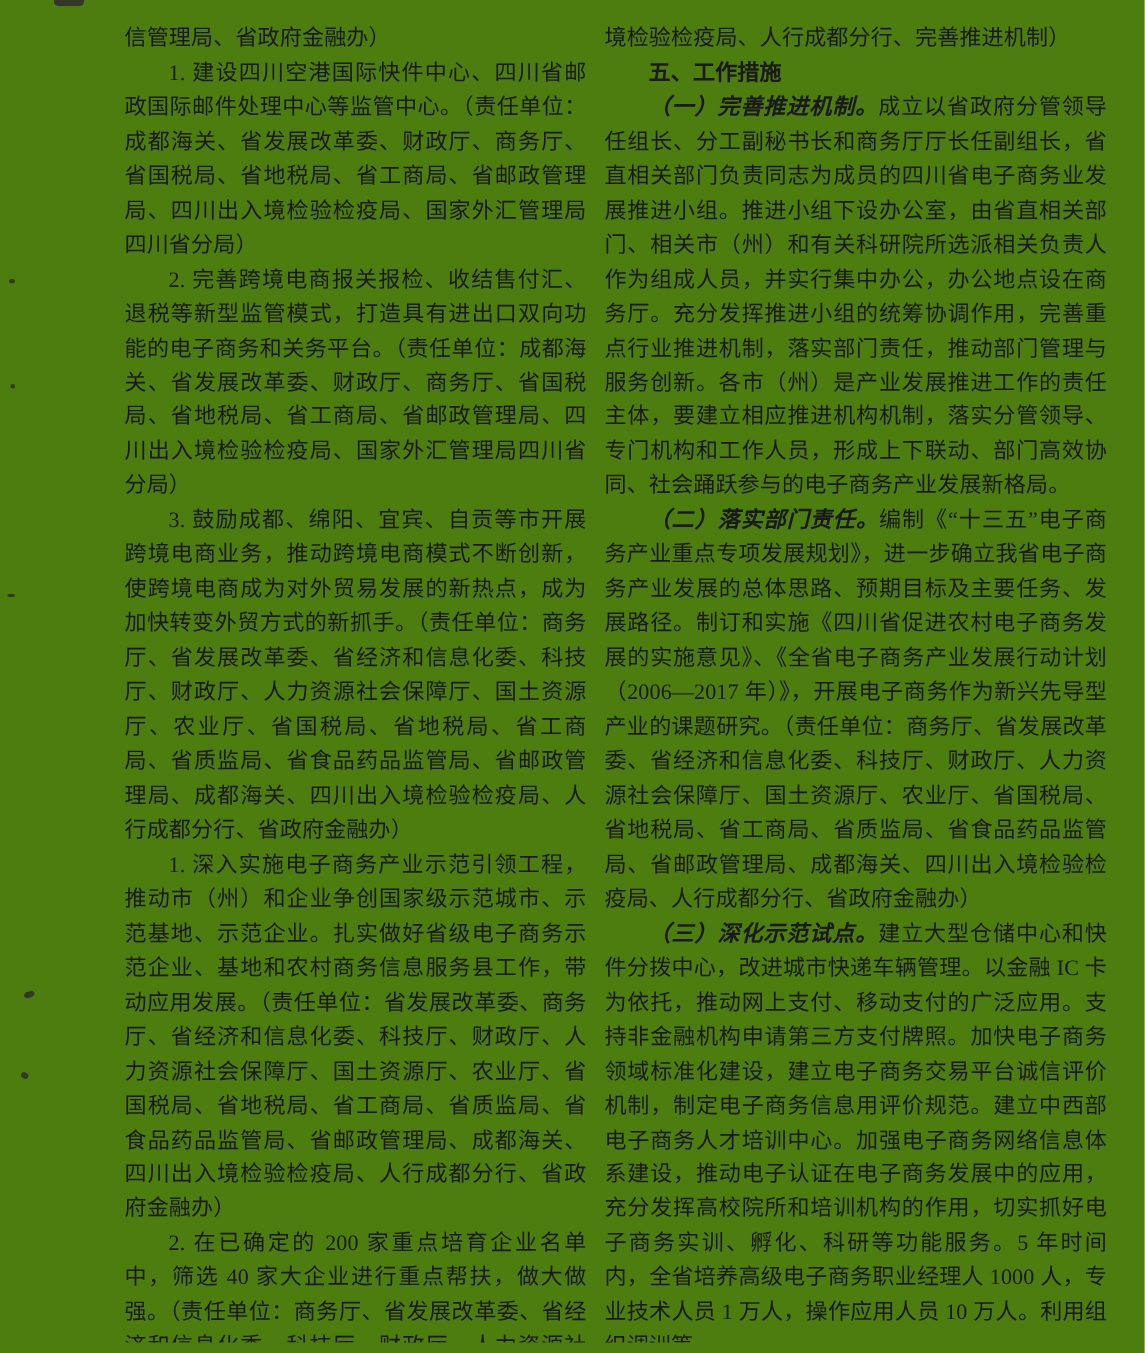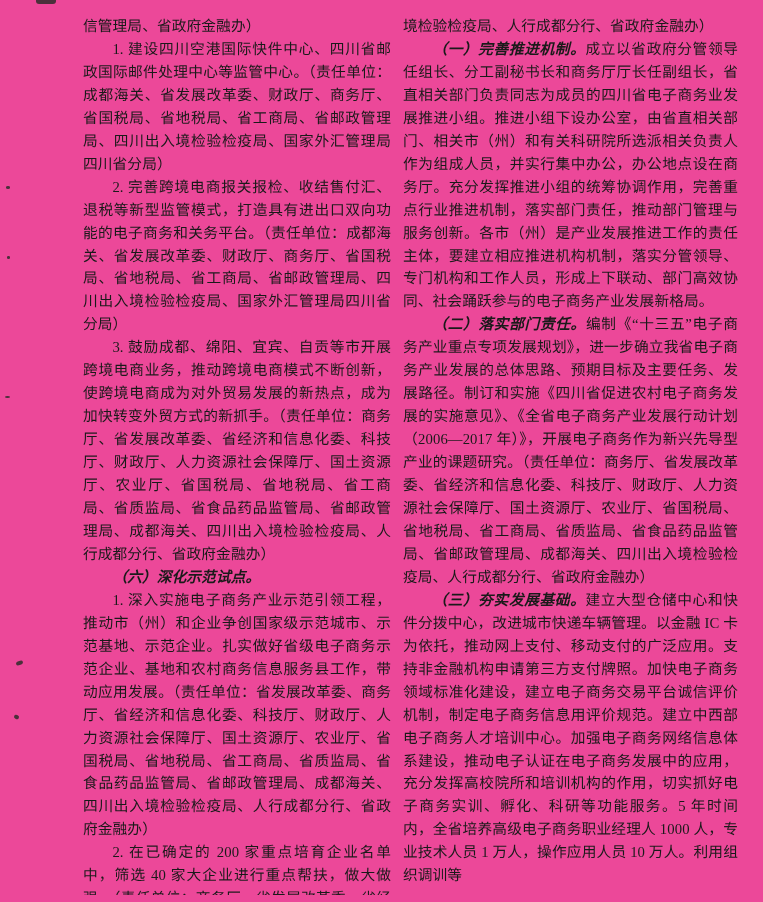--- a/index.html
+++ b/index.html
@@ -1,20 +1,20 @@
 <!DOCTYPE html>
 <html lang="zh-CN"><head>
 <meta charset="utf-8">
 <style>
   html, body { margin: 0; padding: 0; }
   .page {
     position: relative;
     width: 763px;
     height: 902px;
-    background: #ec4899;
+    background: #4d7c0f;
     overflow: hidden;
     color: #1a1a1a;
   }
   .col {
     position: absolute;
     top: 15px;
     height: 880px;
     overflow: hidden;
     text-align: justify;
     text-justify: inter-character;
@@ -54,29 +54,29 @@
 </style>
 </head>
 <body>
 
 <div class="page">
   <div class="col col-left">
       <p class="body">信管理局、省政府金融办）</p>
       <p class="body indent">1. 建设四川空港国际快件中心、四川省邮政国际邮件处理中心等监管中心。（责任单位：成都海关、省发展改革委、财政厅、商务厅、省国税局、省地税局、省工商局、省邮政管理局、四川出入境检验检疫局、国家外汇管理局四川省分局）</p>
       <p class="body indent">2. 完善跨境电商报关报检、收结售付汇、退税等新型监管模式，打造具有进出口双向功能的电子商务和关务平台。（责任单位：成都海关、省发展改革委、财政厅、商务厅、省国税局、省地税局、省工商局、省邮政管理局、四川出入境检验检疫局、国家外汇管理局四川省分局）</p>
       <p class="body indent">3. 鼓励成都、绵阳、宜宾、自贡等市开展跨境电商业务，推动跨境电商模式不断创新，使跨境电商成为对外贸易发展的新热点，成为加快转变外贸方式的新抓手。（责任单位：商务厅、省发展改革委、省经济和信息化委、科技厅、财政厅、人力资源社会保障厅、国土资源厅、农业厅、省国税局、省地税局、省工商局、省质监局、省食品药品监管局、省邮政管理局、成都海关、四川出入境检验检疫局、人行成都分行、省政府金融办）</p>
-      <p class="kai indent">（六）深化示范试点。</p>
       <p class="body indent">1. 深入实施电子商务产业示范引领工程，推动市（州）和企业争创国家级示范城市、示范基地、示范企业。扎实做好省级电子商务示范企业、基地和农村商务信息服务县工作，带动应用发展。（责任单位：省发展改革委、商务厅、省经济和信息化委、科技厅、财政厅、人力资源社会保障厅、国土资源厅、农业厅、省国税局、省地税局、省工商局、省质监局、省食品药品监管局、省邮政管理局、成都海关、四川出入境检验检疫局、人行成都分行、省政府金融办）</p>
       <p class="body indent">2. 在已确定的 200 家重点培育企业名单中，筛选 40 家大企业进行重点帮扶，做大做强。（责任单位：商务厅、省发展改革委、省经济和信息化委、科技厅、财政厅、人力资源社会保障厅、国土资源厅、农业厅、省国税局、省地税局、省工商局、省质监局、省食品药品监管局、省邮政管理局、成都海关、四川出入</p>
     </div>
   <div class="col col-right">
-      <p class="body">境检验检疫局、人行成都分行、省政府金融办）</p>
+      <p class="body">境检验检疫局、人行成都分行、完善推进机制）</p>
+      <p class="hei indent">五、工作措施</p>
       <p class="body indent"><span class="lead">（一）完善推进机制。</span><span>成立以省政府分管领导任组长、分工副秘书长和商务厅厅长任副组长，省直相关部门负责同志为成员的四川省电子商务业发展推进小组。推进小组下设办公室，由省直相关部门、相关市（州）和有关科研院所选派相关负责人作为组成人员，并实行集中办公，办公地点设在商务厅。充分发挥推进小组的统筹协调作用，完善重点行业推进机制，落实部门责任，推动部门管理与服务创新。各市（州）是产业发展推进工作的责任主体，要建立相应推进机构机制，落实分管领导、专门机构和工作人员，形成上下联动、部门高效协同、社会踊跃参与的电子商务产业发展新格局。</span></p>
       <p class="body indent"><span class="lead">（二）落实部门责任。</span><span>编制《“十三五”电子商务产业重点专项发展规划》，进一步确立我省电子商务产业发展的总体思路、预期目标及主要任务、发展路径。制订和实施《四川省促进农村电子商务发展的实施意见》、《全省电子商务产业发展行动计划（2006—2017 年）》，开展电子商务作为新兴先导型产业的课题研究。（责任单位：商务厅、省发展改革委、省经济和信息化委、科技厅、财政厅、人力资源社会保障厅、国土资源厅、农业厅、省国税局、省地税局、省工商局、省质监局、省食品药品监管局、省邮政管理局、成都海关、四川出入境检验检疫局、人行成都分行、省政府金融办）</span></p>
-      <p class="body indent"><span class="lead">（三）夯实发展基础。</span><span>建立大型仓储中心和快件分拨中心，改进城市快递车辆管理。以金融 IC 卡为依托，推动网上支付、移动支付的广泛应用。支持非金融机构申请第三方支付牌照。加快电子商务领域标准化建设，建立电子商务交易平台诚信评价机制，制定电子商务信息用评价规范。建立中西部电子商务人才培训中心。加强电子商务网络信息体系建设，推动电子认证在电子商务发展中的应用，充分发挥高校院所和培训机构的作用，切实抓好电子商务实训、孵化、科研等功能服务。5 年时间内，全省培养高级电子商务职业经理人 1000 人，专业技术人员 1 万人，操作应用人员 10 万人。利用组织调训等</span></p>
+      <p class="body indent"><span class="lead">（三）深化示范试点。</span><span>建立大型仓储中心和快件分拨中心，改进城市快递车辆管理。以金融 IC 卡为依托，推动网上支付、移动支付的广泛应用。支持非金融机构申请第三方支付牌照。加快电子商务领域标准化建设，建立电子商务交易平台诚信评价机制，制定电子商务信息用评价规范。建立中西部电子商务人才培训中心。加强电子商务网络信息体系建设，推动电子认证在电子商务发展中的应用，充分发挥高校院所和培训机构的作用，切实抓好电子商务实训、孵化、科研等功能服务。5 年时间内，全省培养高级电子商务职业经理人 1000 人，专业技术人员 1 万人，操作应用人员 10 万人。利用组织调训等</span></p>
     </div>
 
   <div class="speck a1"></div>
   <div class="speck a2"></div>
   <div class="speck a3"></div>
   <div class="speck a4"></div>
   <div class="speck a5"></div>
   <div class="speck a6"></div>
 </div>
 

